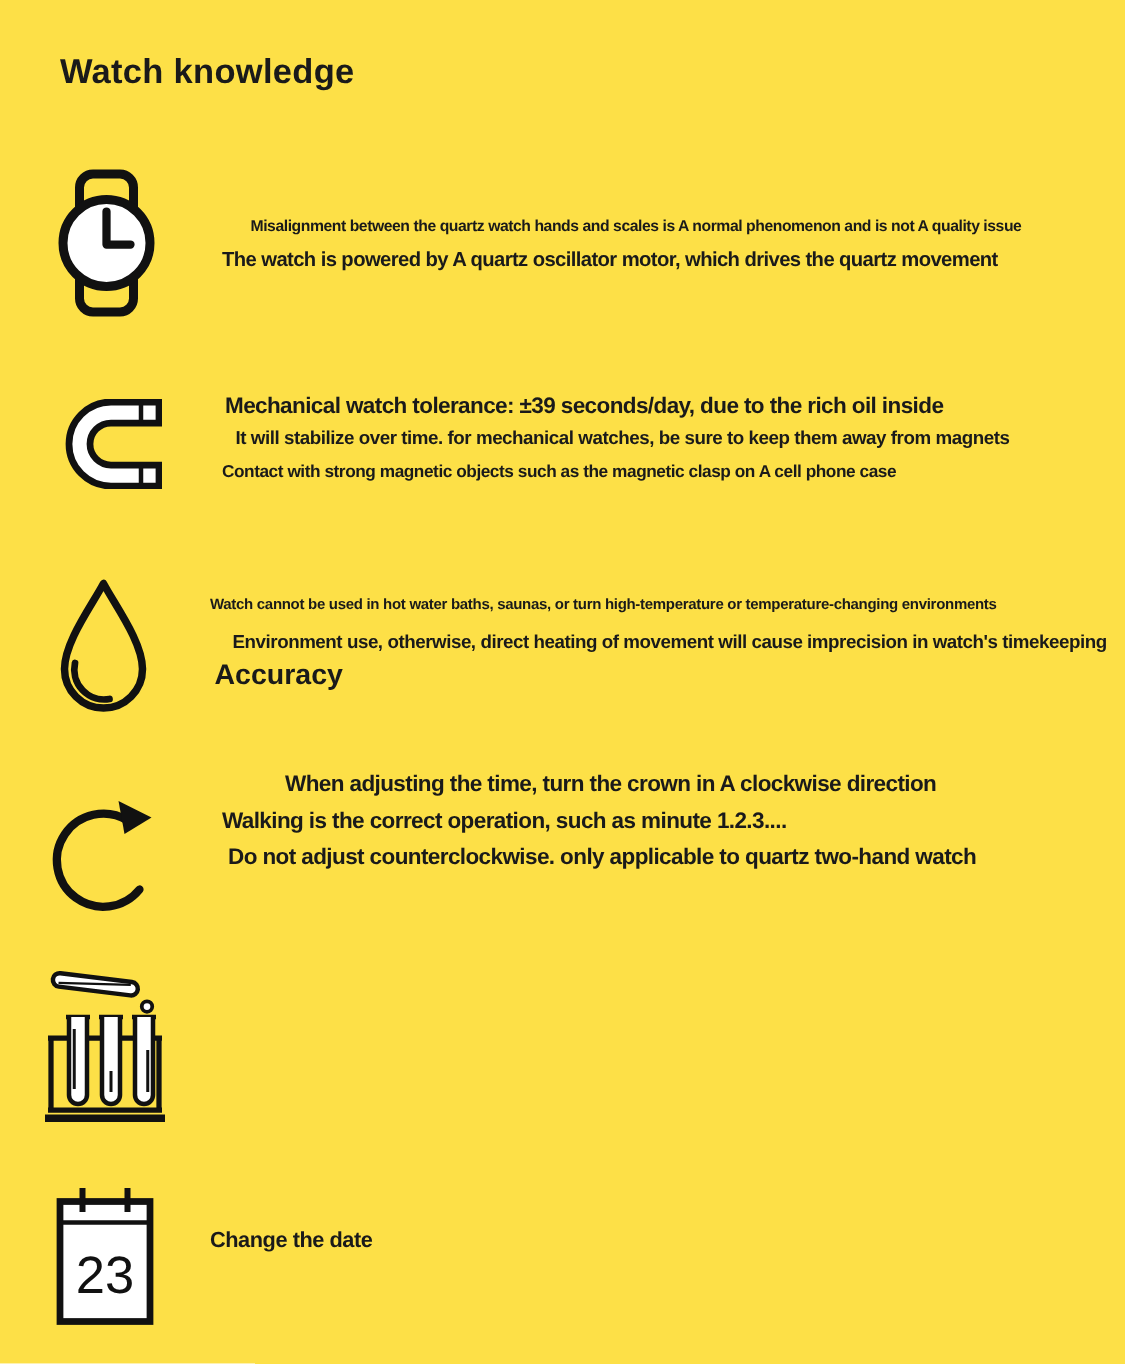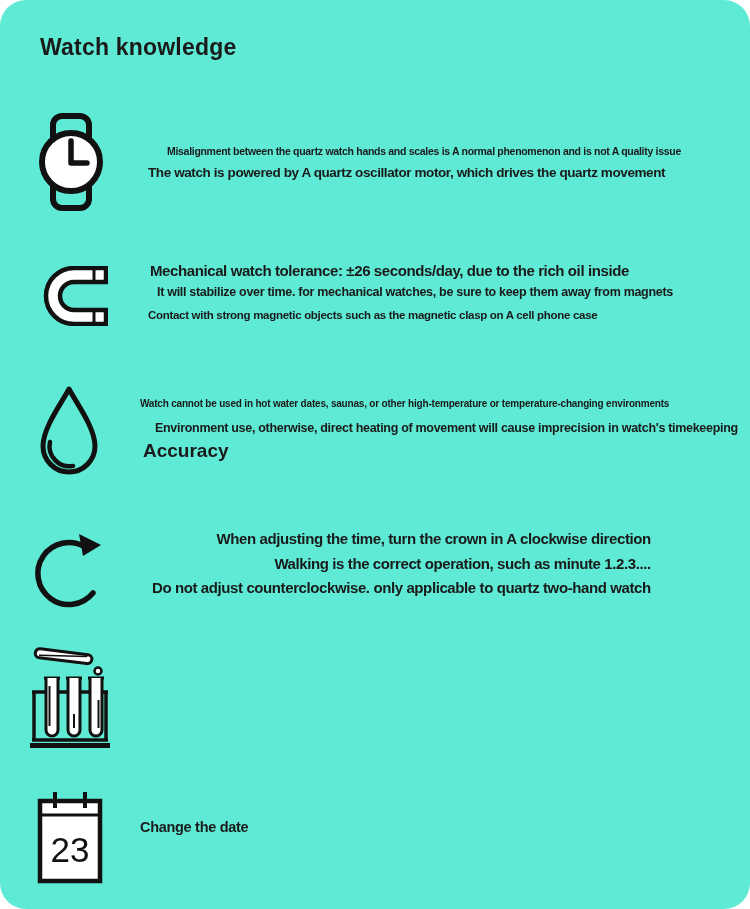--- a/index.html
+++ b/index.html
@@ -1,25 +1,24 @@
 <!DOCTYPE html>
 <html><head>
 <meta charset="utf-8">
 <style>
   * { margin: 0; padding: 0; box-sizing: border-box; }
   html, body { background: #ffffff; }
   .screen {
     position: relative;
     width: 750px;
     height: 909px;
-    background: #5eead4;
+    background: #fde047;
     overflow: hidden;
     font-family: "Liberation Sans", sans-serif;
     color: #1a1a1a;
-    border-radius: 26px;
   }
   .page-title {
     position: absolute;
     left: 40px;
     top: 34px;
     font-size: 23px;
     font-weight: bold;
     letter-spacing: 0.2px;
     white-space: nowrap;
   }
@@ -44,21 +43,21 @@
   .s2l2 { font-size: 12.5px; padding-left: 17px; margin-bottom: 10px; }
   .s2l3 { font-size: 11.5px; padding-left: 8px; }
   
   .icon-drop    { left: 37px; top: 384px; }
   .text-s3      { top: 398px; }
   .s3l1 { font-size: 10px;   padding-left: 0;    margin-bottom: 12px; letter-spacing: -0.2px; }
   .s3l2 { font-size: 12.5px; padding-left: 15px; margin-bottom: 5px; }
   .s3l3 { font-size: 19px;   padding-left: 3px;  letter-spacing: 0; }
   
   .icon-cw      { left: 33px; top: 521px; }
-  .text-s4      { top: 530px; text-align: right; }
+  .text-s4      { top: 514px; }
   .s4l1 { font-size: 15px; padding-left: 50px; margin-bottom: 8px;  letter-spacing: -0.4px; }
   .s4l2 { font-size: 15px; padding-left: 8px;  margin-bottom: 7px;  letter-spacing: -0.4px; }
   .s4l3 { font-size: 15px; padding-left: 12px; letter-spacing: -0.4px; }
   
   .icon-tubes   { left: 30px; top: 644px; }
   .text-s5      { top: 680px; }
   .s5l1 { font-size: 12px; padding-left: 12px; margin-bottom: 5px; }
   .s5l2 { font-size: 21px; padding-left: 0; letter-spacing: 0; }
   
   .icon-cal     { left: 37px; top: 789px; }
@@ -86,33 +85,33 @@
   </div>
 
   <div class="icon-box icon-magnet">
     <svg width="72" height="60" viewBox="0 0 72 60">
       <path d="M70 2 H38 A28 28 0 0 0 38 58 H70 V44 H38 A14 14 0 0 1 38 16 H70 Z" fill="#ffffff" stroke="#111" stroke-width="4.5" stroke-linejoin="miter"></path>
       <line x1="58" y1="2" x2="58" y2="16" stroke="#111" stroke-width="3"></line>
       <line x1="58" y1="44" x2="58" y2="58" stroke="#111" stroke-width="3"></line>
     </svg>
   </div>
   <div class="text-block text-s2">
-    <div class="line s2l1">Mechanical watch tolerance: ±26 seconds/day, due to the rich oil inside</div>
+    <div class="line s2l1">Mechanical watch tolerance: ±39 seconds/day, due to the rich oil inside</div>
     <div class="line s2l2">It will stabilize over time. for mechanical watches, be sure to keep them away from magnets</div>
     <div class="line s2l3">Contact with strong magnetic objects such as the magnetic clasp on A cell phone case</div>
   </div>
 
   <div class="icon-box icon-drop">
     <svg width="64" height="96" viewBox="0 0 64 96">
       <path d="M32 5 C24 20 6 44 6 62 A26 26 0 1 0 58 62 C58 44 40 20 32 5 Z" fill="none" stroke="#111" stroke-width="5" stroke-linejoin="round"></path>
       <path d="M13 58 A20 20 0 0 0 36 82" fill="none" stroke="#111" stroke-width="4.5" stroke-linecap="round"></path>
     </svg>
   </div>
   <div class="text-block text-s3">
-    <div class="line s3l1">Watch cannot be used in hot water dates, saunas, or other high-temperature or temperature-changing environments</div>
+    <div class="line s3l1">Watch cannot be used in hot water baths, saunas, or turn high-temperature or temperature-changing environments</div>
     <div class="line s3l2">Environment use, otherwise, direct heating of movement will cause imprecision in watch's timekeeping</div>
     <div class="line s3l3">Accuracy</div>
   </div>
 
   <div class="icon-box icon-cw">
     <svg width="74" height="92" viewBox="0 0 74 92">
       <path d="M60 72 A31 31 0 1 1 52 26" fill="none" stroke="#111" stroke-width="5.5" stroke-linecap="round"></path>
       <path d="M68 24 L46 13 L50 35 Z" fill="#111"></path>
     </svg>
   </div>

